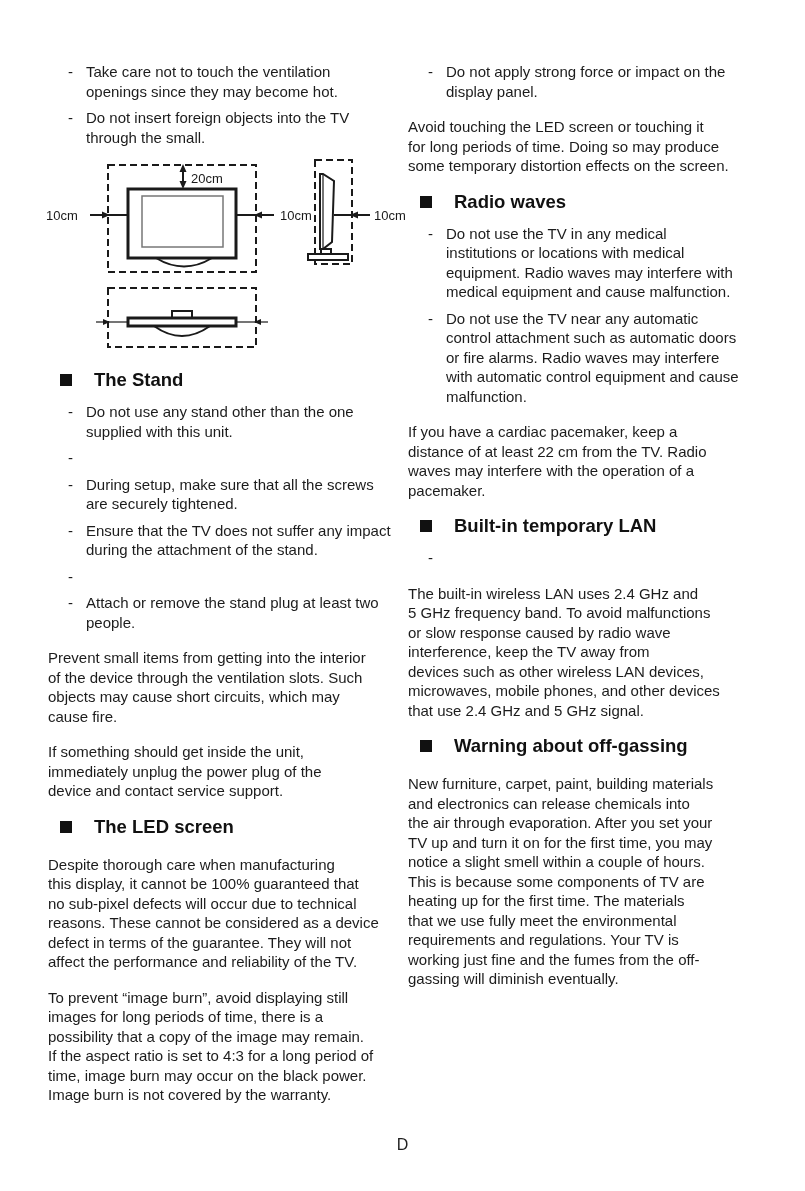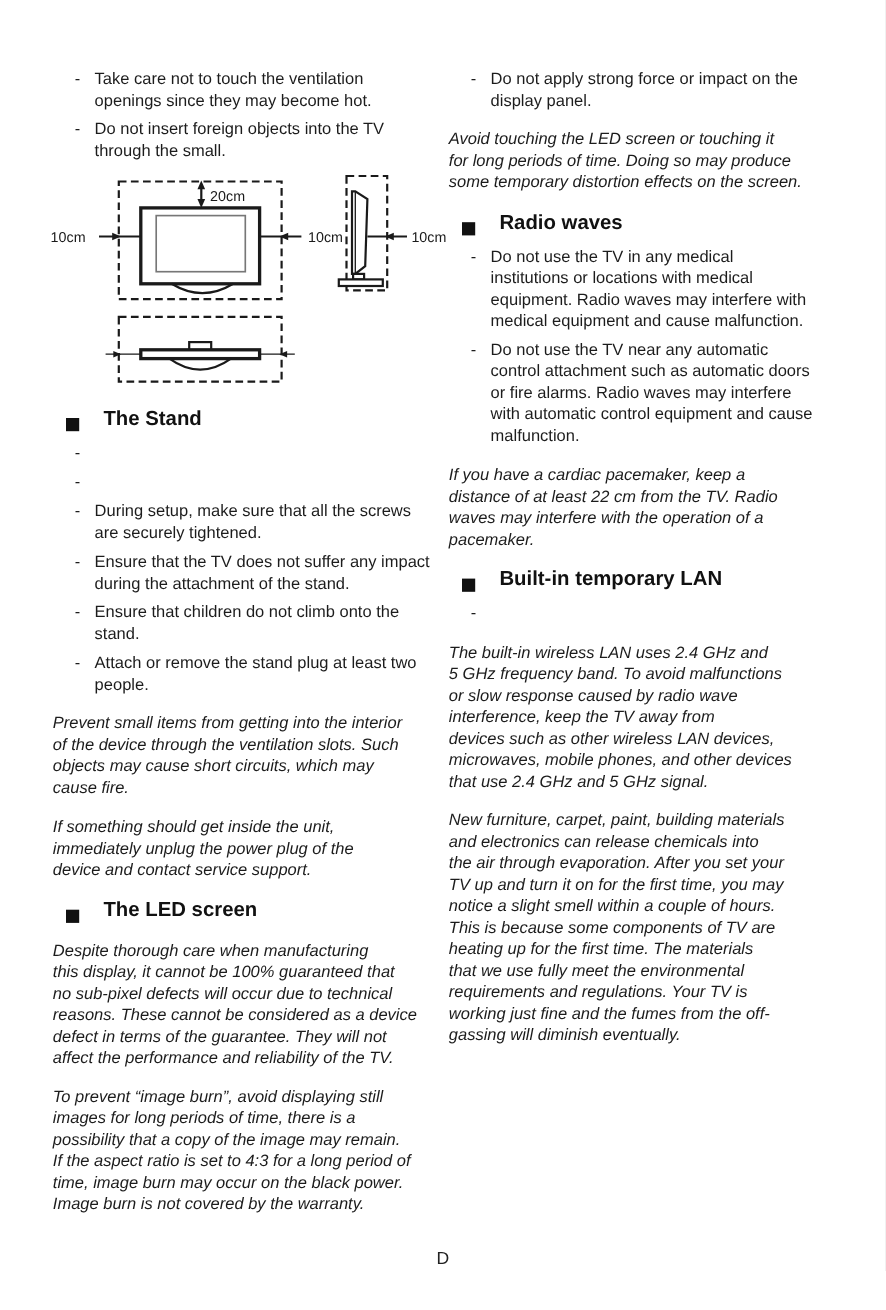--- a/index.html
+++ b/index.html
@@ -9,24 +9,24 @@
     margin:0 auto;
   }
   .col { position:absolute; top:62px; font-size:15px; line-height:19.5px; }
   .col-left  { left:48px;  width:356px; }
   .col-right { left:408px; width:356px; }
 
   .bullet { display:flex; margin:0 0 7px 0; padding-left:20px; }
   .bullet .dash { flex:0 0 18px; width:18px; }
   .bullet .txt  { flex:1; white-space:pre-line; }
 
-  .para { margin:16px 0 12px 0; white-space:pre-line;font-style:italic; }
+  .para { margin:16px 0 12px 0; white-space:pre-line; }
 
   .sec-title {
-    display:flex; align-items:flex-end; margin:14px 0 10px 0;
+    display:flex; align-items:center; margin:14px 0 10px 0;
     font-size:18.5px; font-weight:bold; color:#111; line-height:24px;padding-left:12px;
   }
   .sec-square { width:12px; height:12px; background:#111; margin-right:22px; flex:0 0 12px; }
 
   .diagram { display:block; margin:2px 0 8px -4px; }
   .diagram .dash  { fill:none; stroke:#1a1a1a; stroke-width:2; stroke-dasharray:7 4; }
   .diagram .thick { fill:#fff; stroke:#1a1a1a; stroke-width:3; }
   .diagram .mid   { fill:none; stroke:#1a1a1a; stroke-width:2; }
   .diagram .solid { fill:#fff; stroke:#1a1a1a; stroke-width:2; }
   .diagram .thin  { fill:none; stroke:#777;    stroke-width:1.5; }
@@ -96,38 +96,38 @@
       </g>
     </svg>
 
     <div class="sec-title">
       <span class="sec-square"></span>
       <span>The Stand</span>
     </div>
 
     <div class="bullet">
       <span class="dash">-</span>
+      <span class="txt">Do not use any stand other than the one
+supplied with this unit.</span>
     </div>
     <div class="bullet">
       <span class="dash">-</span>
     </div>
     <div class="bullet">
       <span class="dash">-</span>
       <span class="txt">During setup, make sure that all the screws
 are securely tightened.</span>
     </div>
     <div class="bullet">
       <span class="dash">-</span>
       <span class="txt">Ensure that the TV does not suffer any impact
 during the attachment of the stand.</span>
     </div>
     <div class="bullet">
       <span class="dash">-</span>
-      <span class="txt">Ensure that children do not climb onto the
-stand.</span>
     </div>
     <div class="bullet">
       <span class="dash">-</span>
       <span class="txt">Attach or remove the stand plug at least two
 people.</span>
     </div>
 
     <p class="para">Prevent small items from getting into the interior
 of the device through the ventilation slots. Such
 objects may cause short circuits, which may
@@ -203,20 +203,24 @@
     </div>
 
     <p class="para">The built-in wireless LAN uses 2.4 GHz and
 5 GHz frequency band. To avoid malfunctions
 or slow response caused by radio wave
 interference, keep the TV away from
 devices such as other wireless LAN devices,
 microwaves, mobile phones, and other devices
 that use 2.4 GHz and 5 GHz signal.</p>
 
+    <div class="sec-title">
+      <span class="sec-square"></span>
+      <span>Warning about off-gassing</span>
+    </div>
 
     <p class="para">New furniture, carpet, paint, building materials
 and electronics can release chemicals into
 the air through evaporation. After you set your
 TV up and turn it on for the first time, you may
 notice a slight smell within a couple of hours.
 This is because some components of TV are
 heating up for the first time. The materials
 that we use fully meet the environmental
 requirements and regulations. Your TV is

